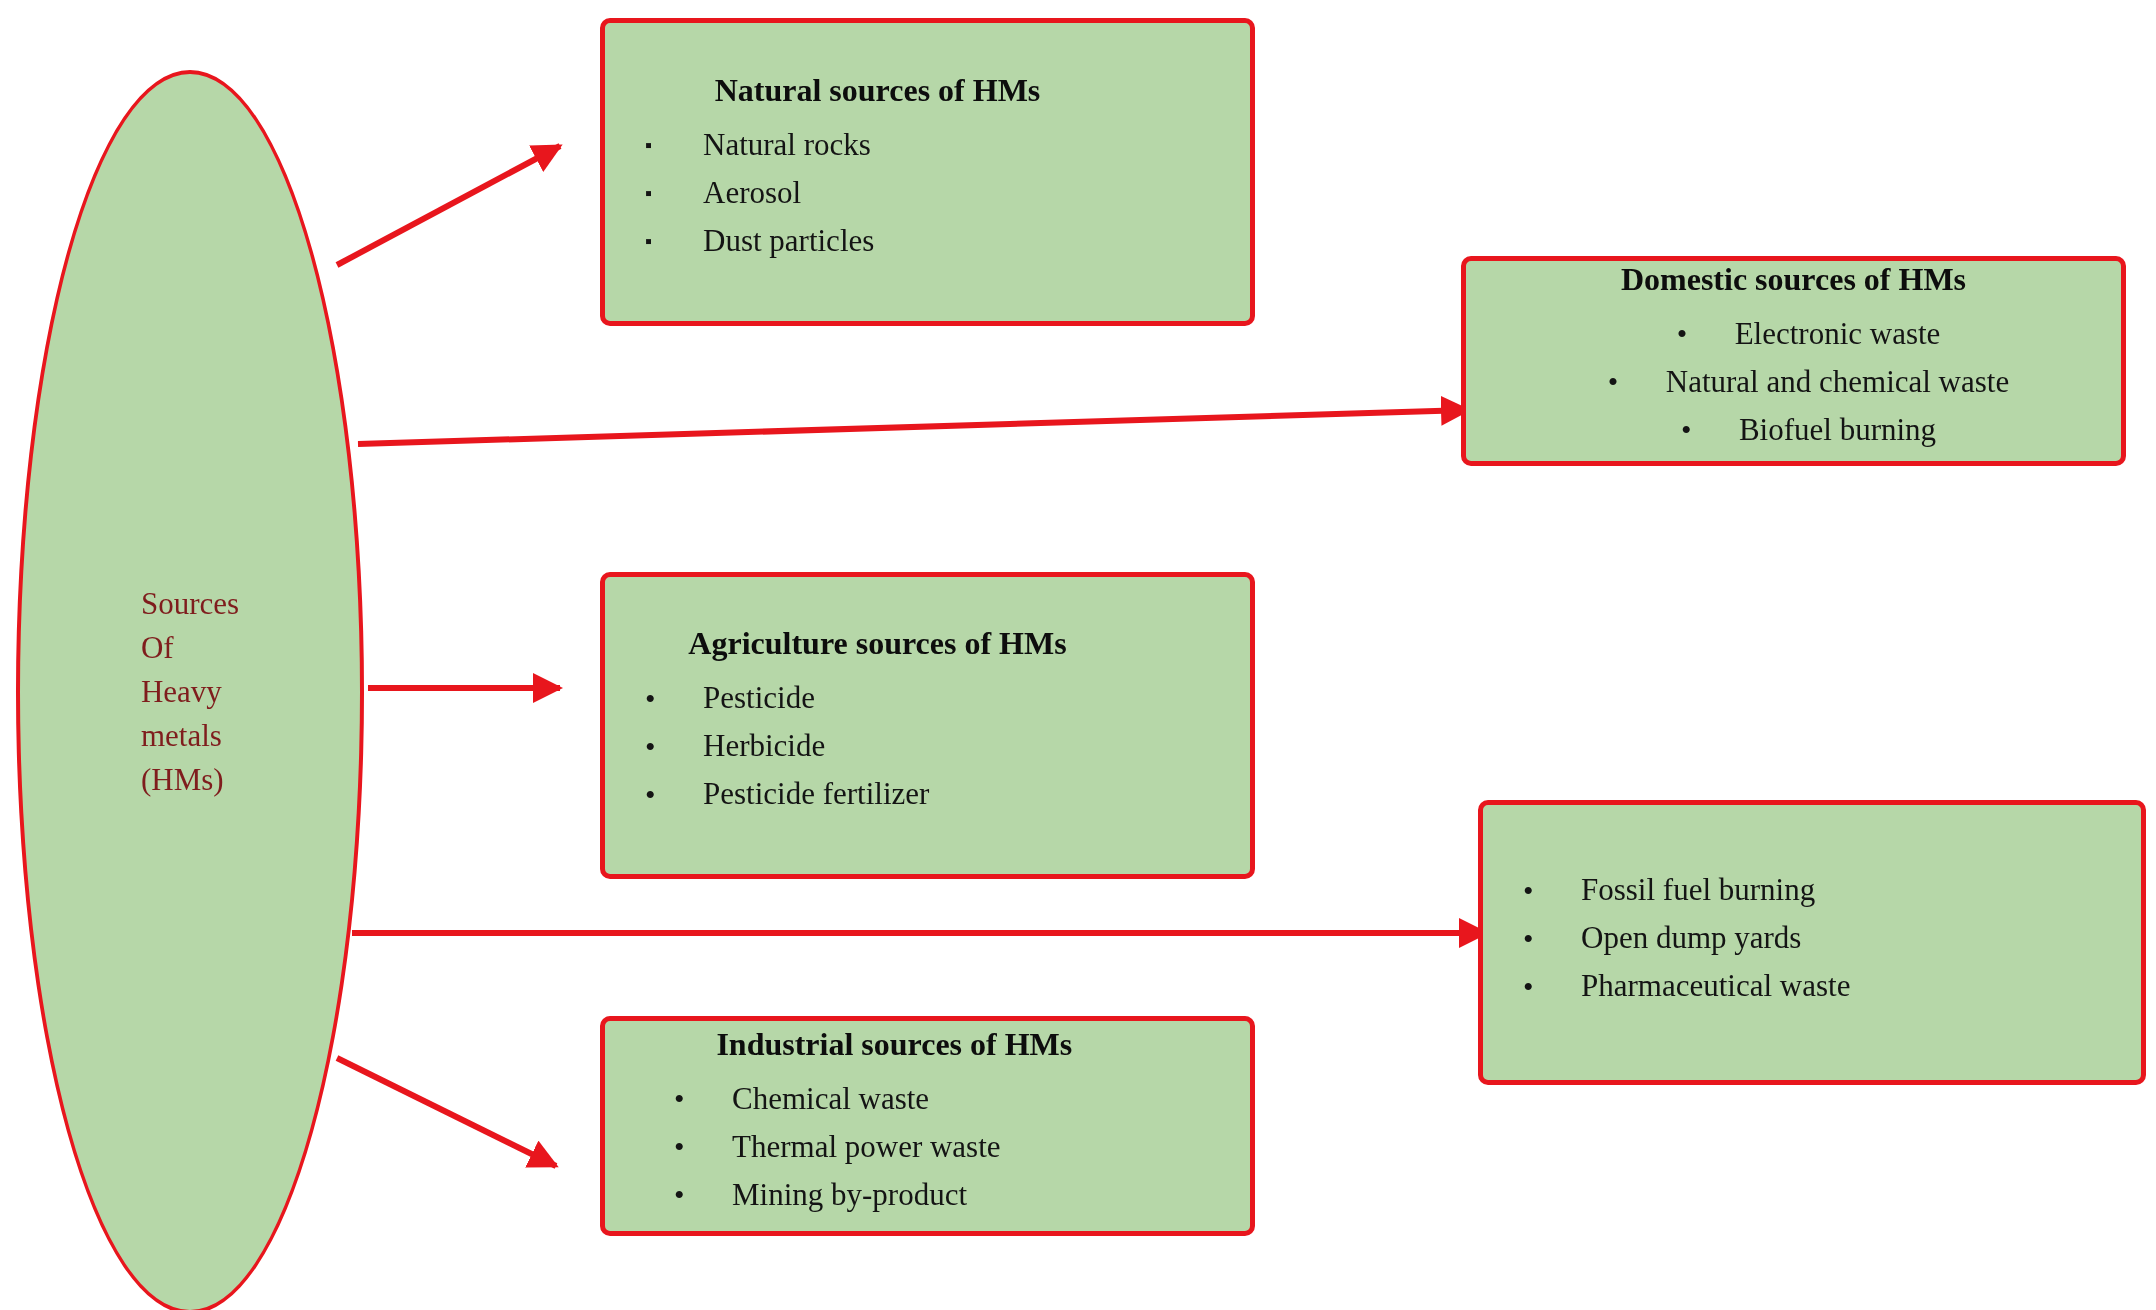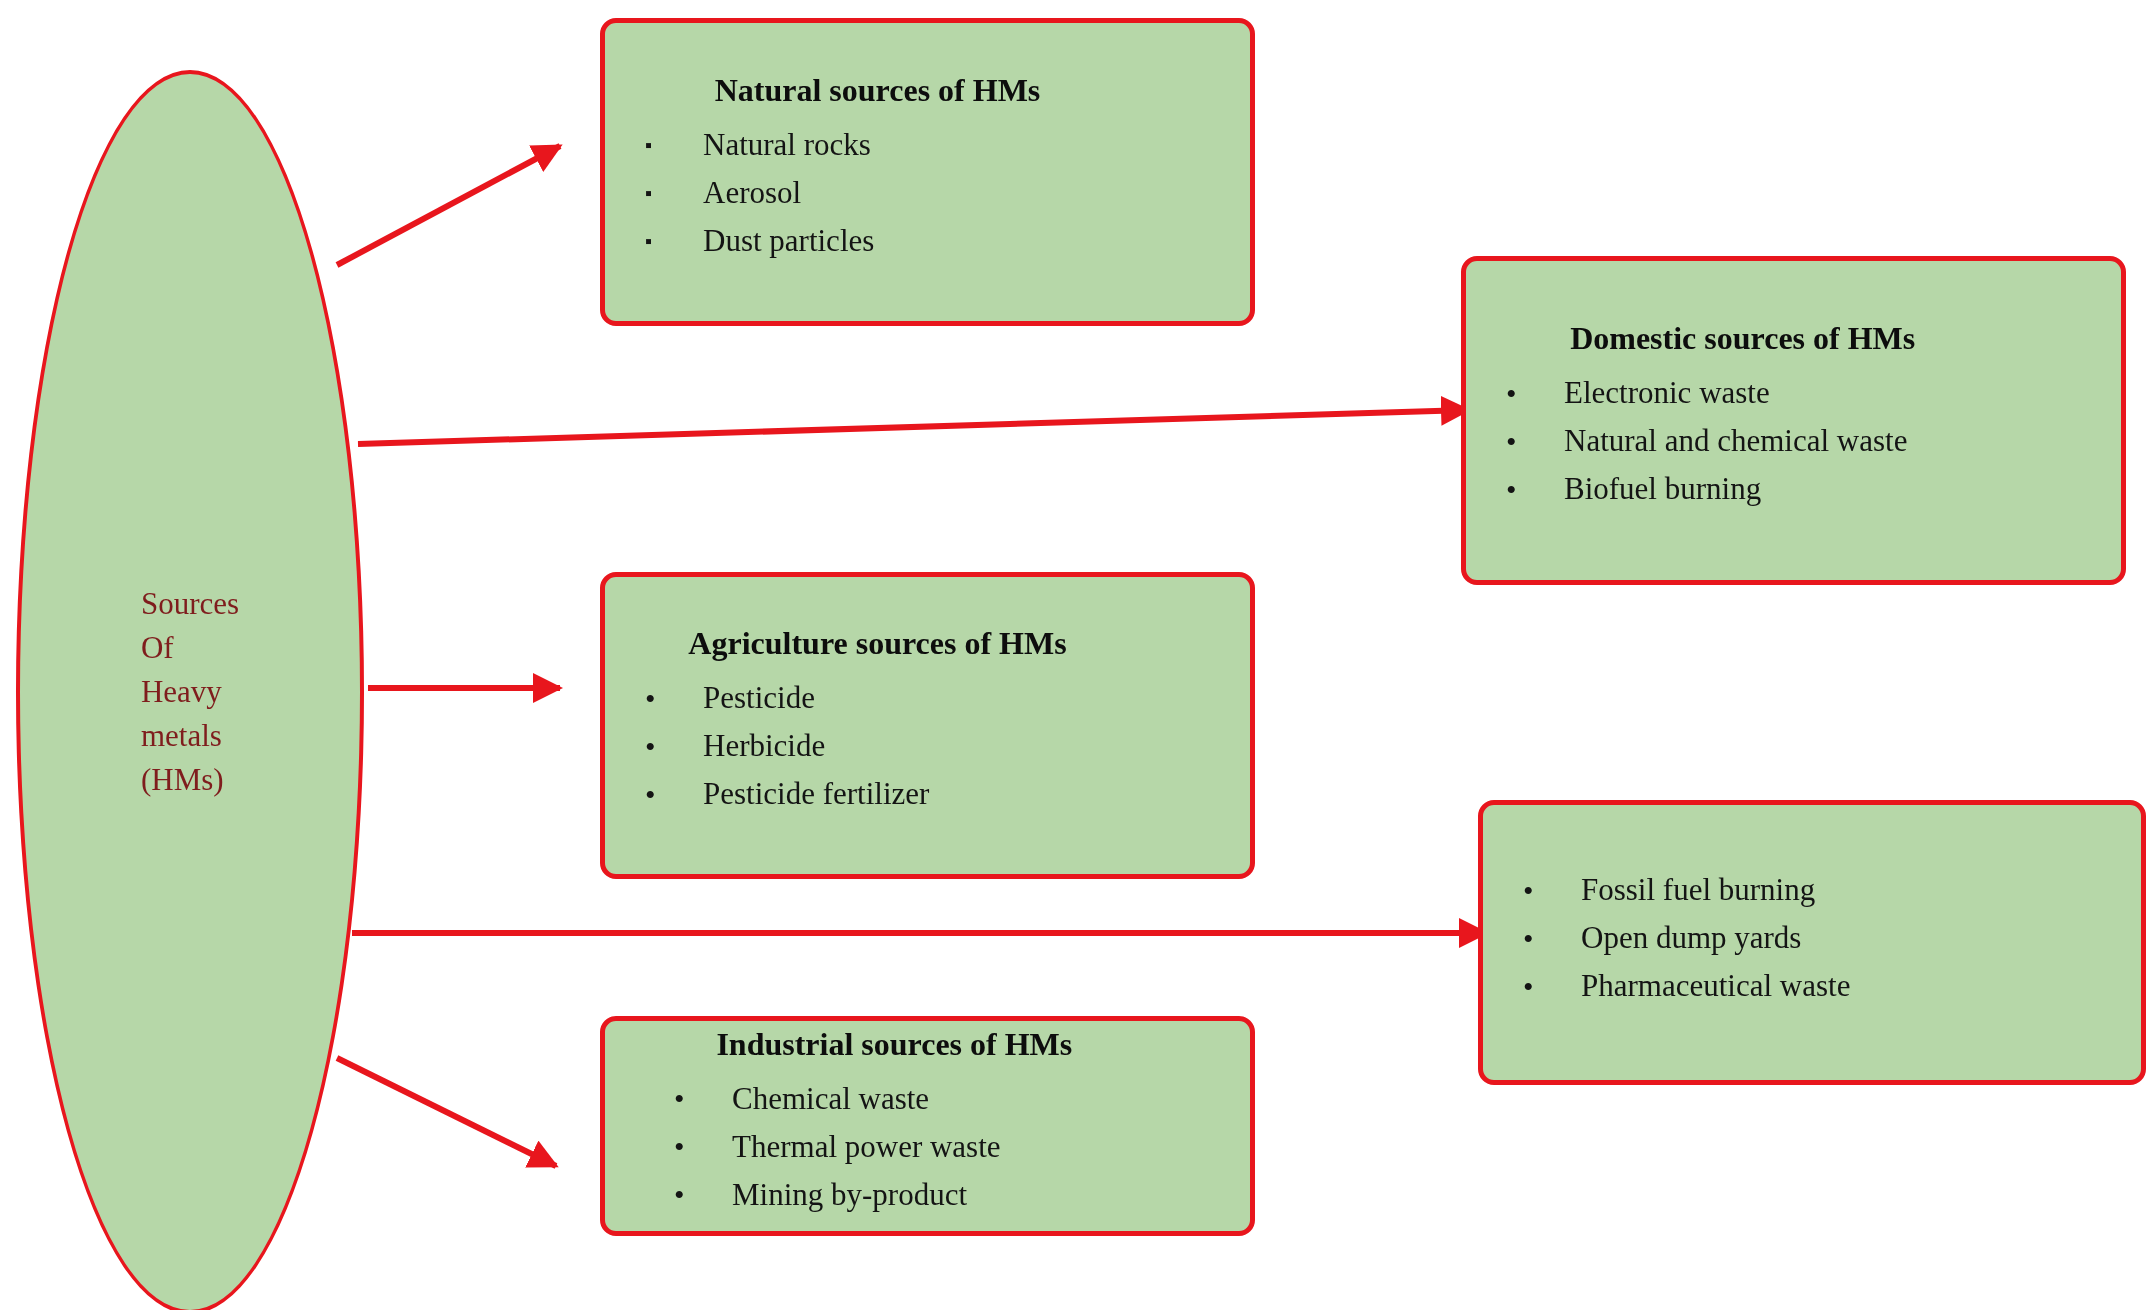--- a/index.html
+++ b/index.html
@@ -14,26 +14,26 @@
   .arrows{position:absolute;left:0;top:0;width:2156px;height:1310px;pointer-events:none;}
   .ellipse{
     position:absolute;left:16px;top:70px;width:340px;height:1236px;
     background:#b6d7a8;border:4px solid #e8161d;border-radius:50%;
     display:flex;align-items:center;justify-content:center;
   }
   .ellipse-text{
     font-size:31px;line-height:1.42;white-space:pre-line;color:#7f1d1d;
   }
   .node{
-    position:absolute;background:#b6d7a8;border:5px solid #e8161d;border-radius:16px;
+    position:absolute;background:#b6d7a8;border:5px solid #e8161d;border-radius:10px;
     display:flex;flex-direction:column;justify-content:center;
     box-sizing:border-box;padding:10px 10px 18px 10px;
   }
   .box-natural   {left:600px; top:18px;  width:655px;height:308px;}
-  .box-domestic  {left:1461px;top:256px; width:665px;height:329px;}
+  .box-domestic  {left:1461px;top:256px; width:665px;height:210px;align-items:center;}
   .box-agriculture{left:600px;top:536px; width:655px;height:307px;margin-top:36px;}
   .box-other     {left:1478px;top:800px; width:668px;height:285px;}
   .box-industrial{left:600px; top:1016px;width:655px;height:220px;padding-left:39px;}
   .node-title{
     font-weight:bold;font-size:32px;line-height:1.2;
     width:84%;text-align:center;margin:0 0 12px 0;color:#0d0d0d;
   }
   .item-row{
     display:flex;align-items:center;min-height:48px;padding-left:30px;
   }

